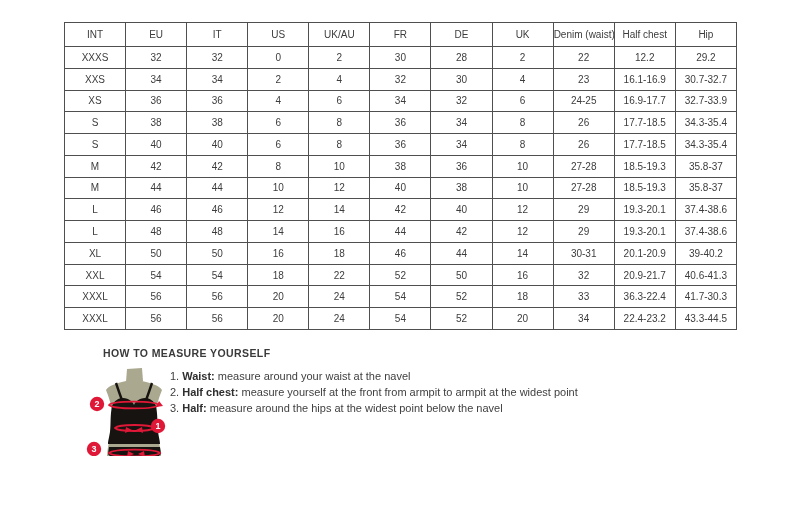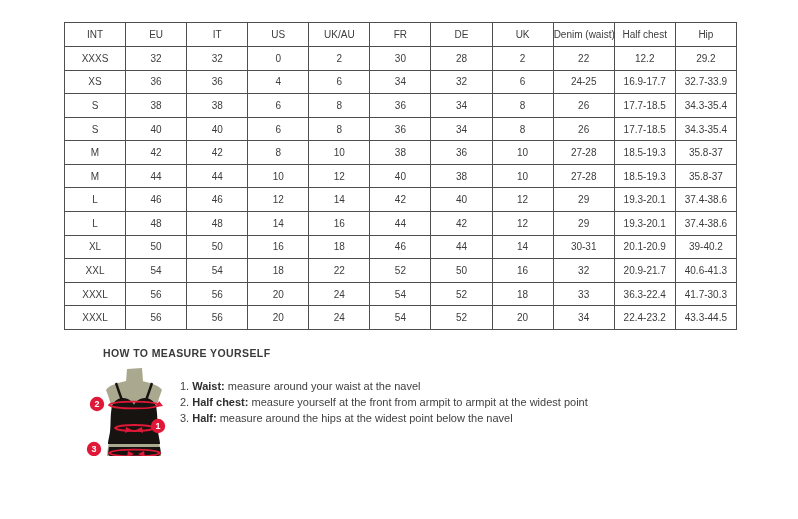--- a/index.html
+++ b/index.html
@@ -30,21 +30,21 @@
   
   .measure-title {
     position:absolute; left:65px; top:347px;
     font-size:10.5px; font-weight:700; letter-spacing:0.4px;
     color:#3a3a3a;
     padding-left:38px;
   }
   .figure-wrap { position:absolute; left:78px; top:366px; width:114px; height:126px; }
   ol.steps {
     position:absolute; left:170px; top:371px;
-    list-style:none; margin:10px; padding:0;
+    list-style:none; margin:0; padding:0;
     font-size:11px; line-height:11px; color:#3f3f3f;
   }
   ol.steps li { margin-bottom:5px; white-space:nowrap; }
   ol.steps .num { margin-right:3px; }
   ol.steps b { font-weight:700; color:#2f2f2f; }
   .badge-num { font:700 9px "Liberation Sans", sans-serif; fill:#ffffff; }
 </style>
 </head>
 <body>
 
@@ -72,20 +72,33 @@
           <td>32</td>
           <td>32</td>
           <td>0</td>
           <td>2</td>
           <td>30</td>
           <td>28</td>
           <td>2</td>
           <td>22</td>
           <td>12.2</td>
           <td>29.2</td>
+        </tr>
+        <tr>
+          <td>XXS</td>
+          <td>34</td>
+          <td>34</td>
+          <td>2</td>
+          <td>4</td>
+          <td>32</td>
+          <td>30</td>
+          <td>4</td>
+          <td>23</td>
+          <td>16.1-16.9</td>
+          <td>30.7-32.7</td>
         </tr>
         <tr>
           <td>XS</td>
           <td>36</td>
           <td>36</td>
           <td>4</td>
           <td>6</td>
           <td>34</td>
           <td>32</td>
           <td>6</td>

